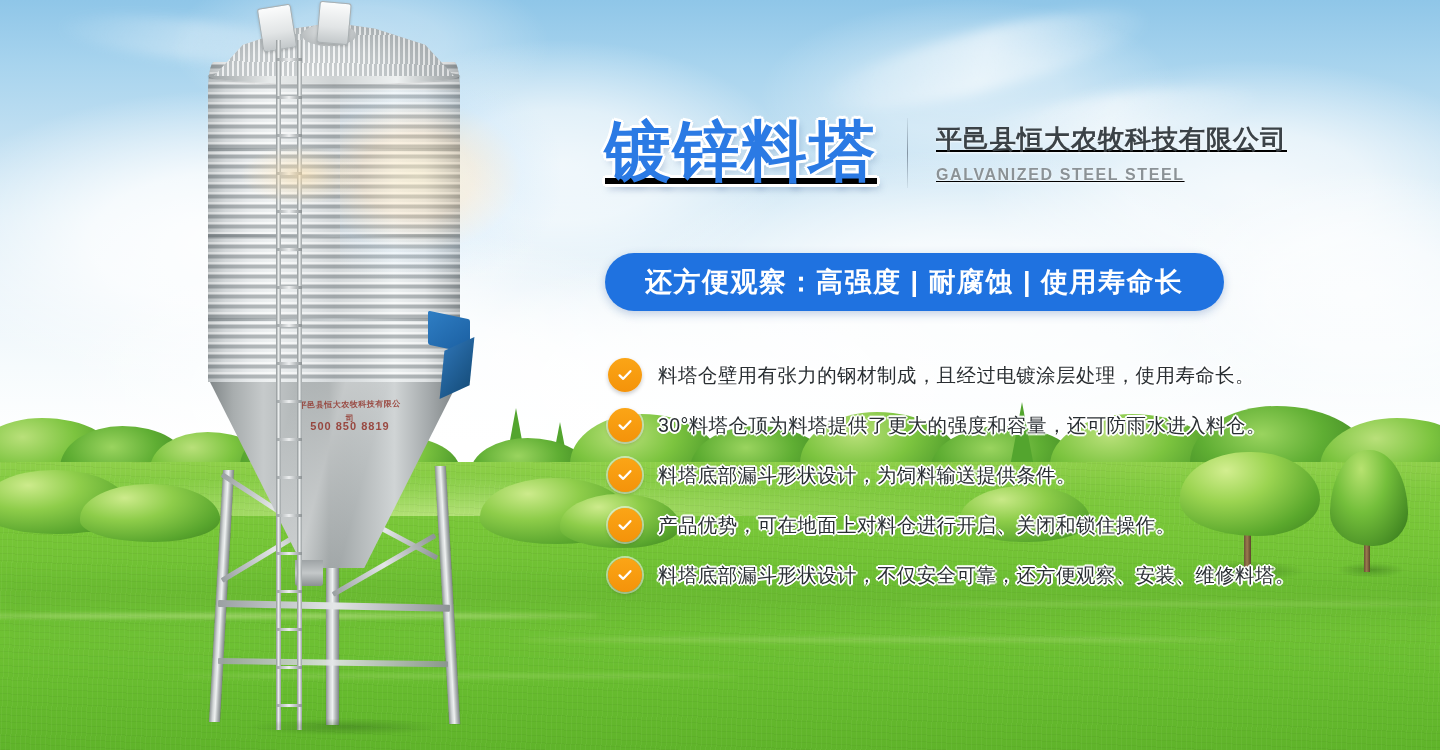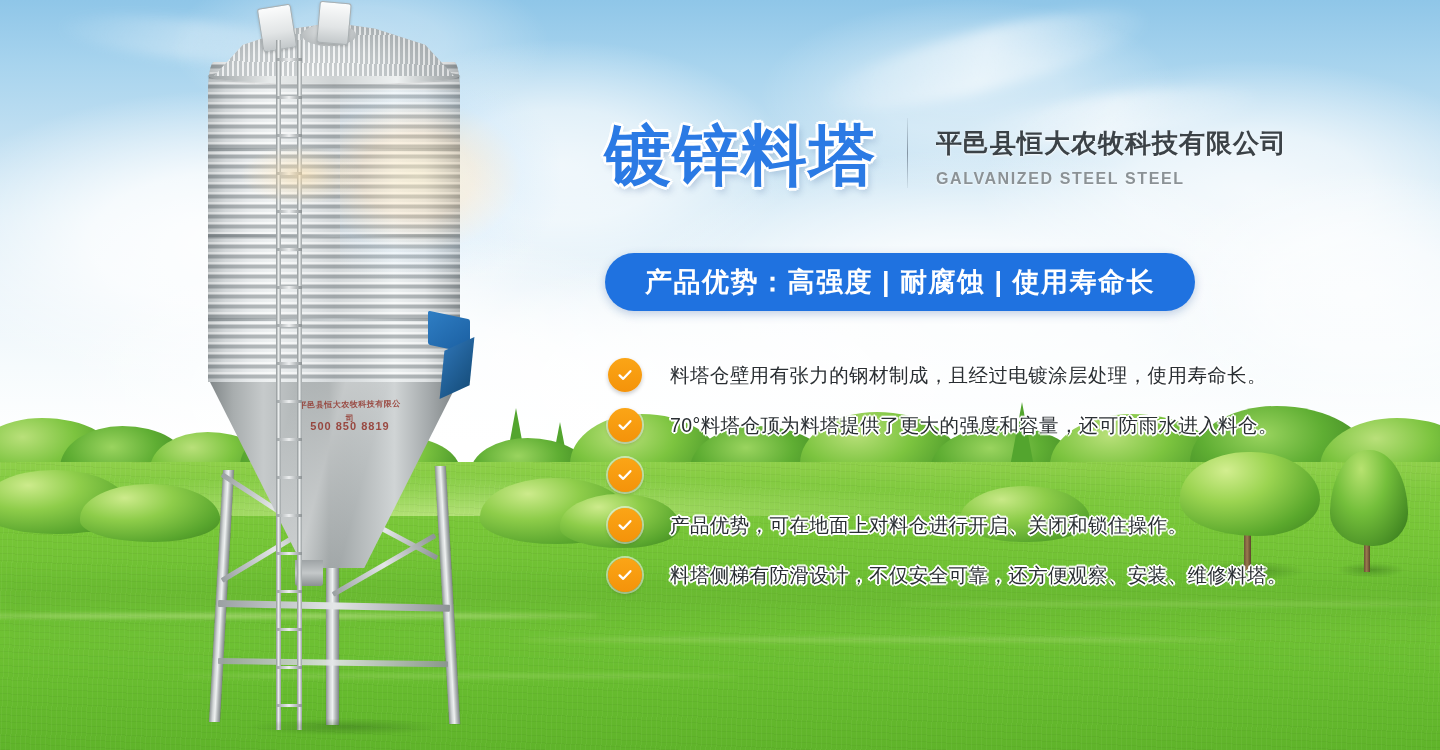--- a/index.html
+++ b/index.html
@@ -301,21 +301,21 @@
     position:absolute; left:130px; top:716px; width:250px; height:22px;
     background:radial-gradient(ellipse closest-side, rgba(45,95,25,.38) 0%, rgba(45,95,25,0) 78%);
     border-radius:50%;
   }
 
   
   .content { position:absolute; left:0; top:0; width:1440px; height:750px; }
 
   .headline-row {
     position:absolute; left:605px; top:118px;
-    display:flex; align-items:flex-end;
+    display:flex; align-items:flex-start;text-decoration:underline;
   }
   .headline {
     font-size:66px; font-weight:bold; line-height:1;
     color:#2b7ae4;
     letter-spacing:2px;
     text-shadow:
       -2px -2px 0 #ffffff,  2px -2px 0 #ffffff,
       -2px  2px 0 #ffffff,  2px  2px 0 #ffffff,
        0px  3px 0 #ffffff,  3px  0px 0 #ffffff,
       -3px  0px 0 #ffffff,  0px -3px 0 #ffffff,
@@ -356,21 +356,21 @@
   .feat { display:flex; align-items:center; height:34px; }
   .feat .tick {
     flex:0 0 auto;
     width:34px; height:34px; border-radius:50%;
     background:linear-gradient(to bottom,#fba516,#f4930a);
     box-shadow:0 2px 4px rgba(0,0,0,.22), 0 0 0 2px rgba(255,255,255,.55);
     display:flex; align-items:center; justify-content:center;
   }
   .feat .tick svg { display:block; }
   .feat .ftext {
-    margin-left:28px;
+    margin-left:16px;
     font-size:19.5px; color:#2a2f33; letter-spacing:.4px;
     white-space:nowrap;
     text-shadow:
       -1.4px -1.4px 0 #ffffff, 1.4px -1.4px 0 #ffffff,
       -1.4px  1.4px 0 #ffffff, 1.4px  1.4px 0 #ffffff,
        0 2px 0 #ffffff, 2px 0 0 #ffffff, -2px 0 0 #ffffff, 0 -2px 0 #ffffff;
   }
 </style>
 </head>
 <body>
@@ -514,64 +514,65 @@
     <div class="headline-row">
       <div class="headline">镀锌料塔</div>
       <div class="hr-divider"></div>
       <div class="company-block">
         <div class="company-cn">平邑县恒大农牧科技有限公司</div>
         <div class="company-en">GALVANIZED STEEL STEEL</div>
       </div>
     </div>
 
     <div class="adv-pill">
-      <span class="txt">产品优势：高强度 | 耐腐蚀 | 使用寿命长</span>
+      <span class="txt">还方便观察：高强度 | 耐腐蚀 | 使用寿命长</span>
     </div>
 
     <div class="features">
 
       <div class="feat">
         <span class="tick">
           <svg width="18" height="18" viewBox="0 0 18 18">
               <path d="M3.6 9.4 L7.2 12.8 L14.4 5.2" fill="none" stroke="#ffffff" stroke-width="2.3" stroke-linecap="round" stroke-linejoin="round"></path>
             </svg>
         </span>
         <span class="ftext">料塔仓壁用有张力的钢材制成，且经过电镀涂层处理，使用寿命长。</span>
       </div>
 
       <div class="feat">
         <span class="tick">
           <svg width="18" height="18" viewBox="0 0 18 18">
               <path d="M3.6 9.4 L7.2 12.8 L14.4 5.2" fill="none" stroke="#ffffff" stroke-width="2.3" stroke-linecap="round" stroke-linejoin="round"></path>
             </svg>
         </span>
-        <span class="ftext">70°料塔仓顶为料塔提供了更大的强度和容量，还可防雨水进入料仓。</span>
+        <span class="ftext">30°料塔仓顶为料塔提供了更大的强度和容量，还可防雨水进入料仓。</span>
       </div>
 
       <div class="feat">
         <span class="tick">
           <svg width="18" height="18" viewBox="0 0 18 18">
               <path d="M3.6 9.4 L7.2 12.8 L14.4 5.2" fill="none" stroke="#ffffff" stroke-width="2.3" stroke-linecap="round" stroke-linejoin="round"></path>
             </svg>
         </span>
+        <span class="ftext">料塔底部漏斗形状设计，为饲料输送提供条件。</span>
       </div>
 
       <div class="feat">
         <span class="tick">
           <svg width="18" height="18" viewBox="0 0 18 18">
               <path d="M3.6 9.4 L7.2 12.8 L14.4 5.2" fill="none" stroke="#ffffff" stroke-width="2.3" stroke-linecap="round" stroke-linejoin="round"></path>
             </svg>
         </span>
         <span class="ftext">产品优势，可在地面上对料仓进行开启、关闭和锁住操作。</span>
       </div>
 
       <div class="feat">
         <span class="tick">
           <svg width="18" height="18" viewBox="0 0 18 18">
               <path d="M3.6 9.4 L7.2 12.8 L14.4 5.2" fill="none" stroke="#ffffff" stroke-width="2.3" stroke-linecap="round" stroke-linejoin="round"></path>
             </svg>
         </span>
-        <span class="ftext">料塔侧梯有防滑设计，不仅安全可靠，还方便观察、安装、维修料塔。</span>
+        <span class="ftext">料塔底部漏斗形状设计，不仅安全可靠，还方便观察、安装、维修料塔。</span>
       </div>
 
     </div>
   </div>
 </div>
 
 </body></html>

